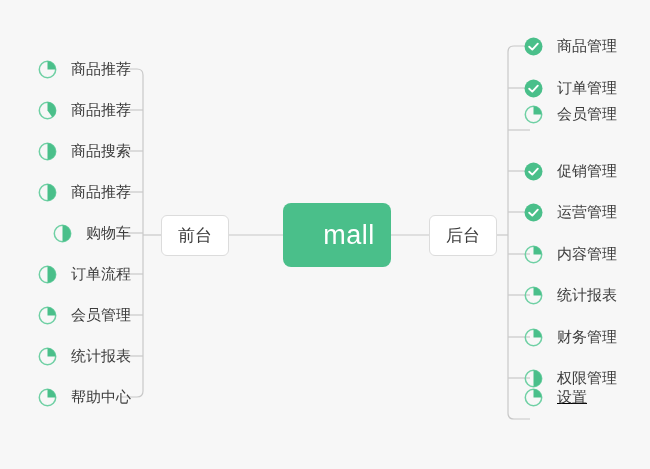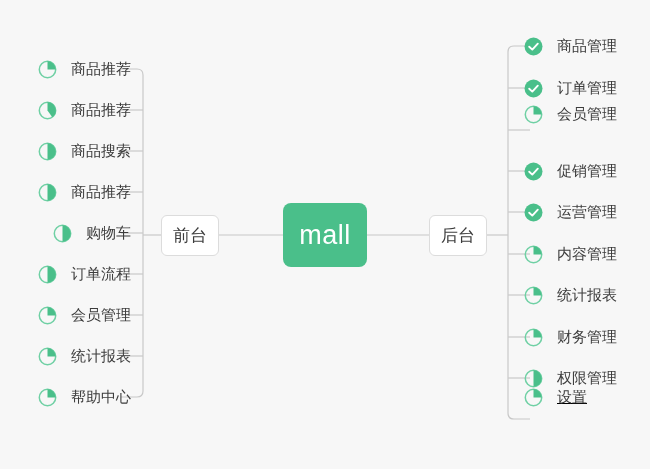--- a/index.html
+++ b/index.html
@@ -38,27 +38,28 @@
     height: 64px;
     background: #4abf8a;
     border-radius: 8px;
     display: flex;
     align-items: center;
     justify-content: center;
     color: #ffffff;
     font-size: 27px;
     letter-spacing: 0.5px;
     z-index: 5;
+    padding-left: 24px;
   }
 
   
   .branch-node {
     position: absolute;
     top: 215px;
-    width: 58px;
+    width: 68px;
     height: 41px;
     background: #ffffff;
     border: 1px solid #dcdcdc;
     border-radius: 6px;
     display: flex;
     align-items: center;
     justify-content: center;
     color: #3c3c3c;
     font-size: 17px;
     box-sizing: border-box;

